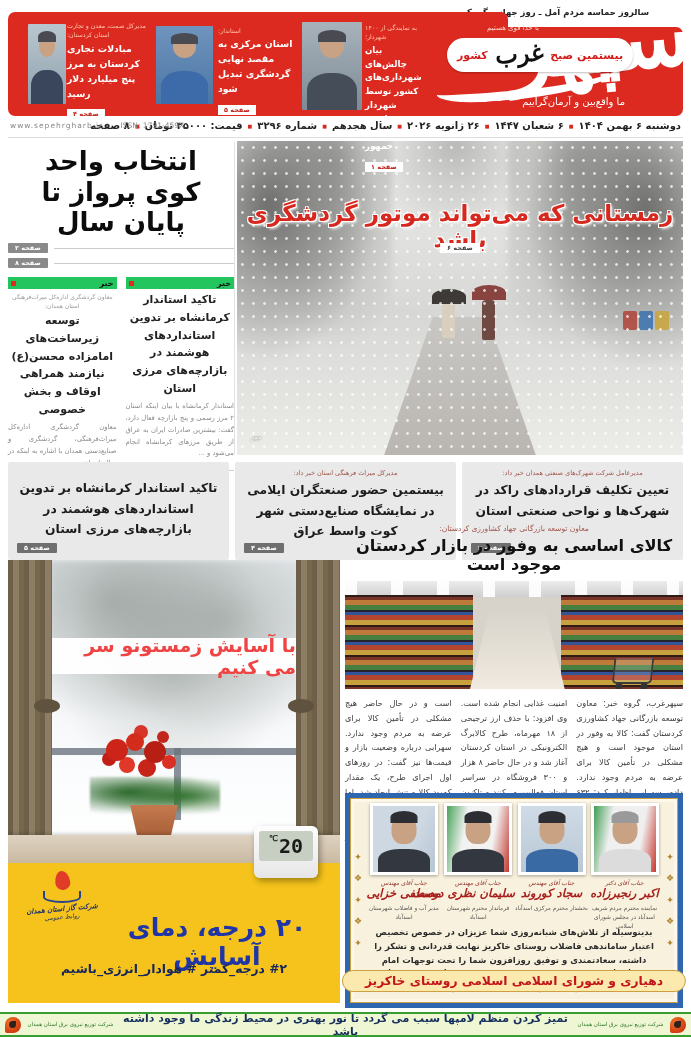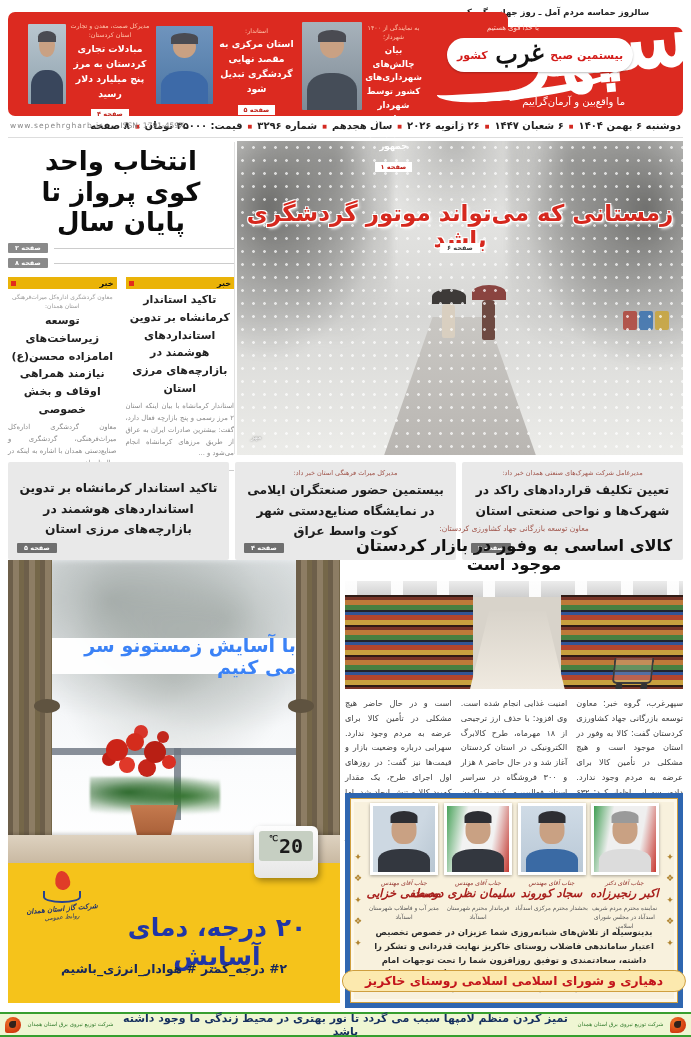--- a/index.html
+++ b/index.html
@@ -21,21 +21,21 @@
   .pill-big{color:#111;font-weight:bold;font-size:24px;font-family:"DejaVu Serif",serif;transform:translateY(-2px) rotate(-4deg);}
   .slogan{position:absolute;right:66px;top:96px;z-index:5;color:#fff;font-size:10px;}
 
   
   .t-photo{position:absolute;z-index:5;overflow:hidden;border-radius:1px;background:linear-gradient(#b9c6cf,#8fa2ae);}
   .t-photo::before{content:"";position:absolute;top:13%;left:30%;width:40%;height:28%;background:#c9a183;border-radius:50%;}
   .t-photo::after{content:"";position:absolute;top:9%;left:27%;width:46%;height:14%;background:#4a4b52;border-radius:50% 50% 0 0;}
   .t-photo i{position:absolute;bottom:0;left:8%;width:84%;height:42%;background:#39465c;border-radius:45% 45% 0 0;}
   .t-photo.p2{background:linear-gradient(#6f94bd,#4c76a4);} .t-photo.p2 i{background:#3d6aa8;}
   .t-photo.p3{background:linear-gradient(#a7b2bb,#7e8b96);} .t-photo.p3 i{background:#454d58;}
-  .t-text{position:absolute;z-index:5;text-align:center;}
+  .t-text{position:absolute;z-index:5;text-align:left;}
   .t-kicker{font-size:6.3px;color:#ffc7ad;line-height:1.5;}
   .t-head{font-size:9.3px;font-weight:bold;color:#fff;line-height:1.6;margin-top:2px;}
   .t-page{display:inline-block;background:#fff;color:#c1241c;font-size:6.5px;font-weight:bold;padding:1px 6px;margin-top:4px;}
 
   
   .dateline{position:absolute;top:120px;right:10px;font-size:10px;color:#222;font-weight:bold;}
   .dl-seg+.dl-seg::before{content:"■";color:#d42a22;font-size:5px;vertical-align:1.5px;margin:0 5px;}
   .webline{position:absolute;top:121px;left:10px;font-size:7.5px;color:#888;direction:ltr;letter-spacing:1px;}
   .webline span+span{margin-left:14px;letter-spacing:0;}
   .hr1{position:absolute;top:137px;left:8px;right:8px;border-top:1px solid #ddd;}
@@ -45,21 +45,21 @@
   .lead{position:absolute;top:141px;left:8px;width:226px;text-align:center;}
   .lead-kicker{color:#c43126;font-size:9.3px;font-weight:bold;}
   .lead-h{font-size:26px;font-weight:bold;color:#0c0c0c;line-height:1.18;letter-spacing:-.5px;}
   .lead-h1{margin-top:5px;}
   .tagrow{display:flex;align-items:center;gap:6px;margin-top:5px;}
   .tagline{flex:1;border-top:1px solid #ccc;}
   .ptag{background:#8a8a8a;color:#fff;font-size:6.5px;font-weight:bold;padding:1px 7px;border-radius:1px;white-space:nowrap;}
   .lead-sub{font-size:15.2px;font-weight:bold;color:#1a1a1a;line-height:1.78;margin-top:9px;}
   .cards{display:flex;gap:9px;margin-top:9px;}
   .kcard{flex:1;text-align:center;position:relative;}
-  .kbar{height:12px;background:#eab308;display:flex;align-items:center;justify-content:space-between;padding:0 3px;}
+  .kbar{height:12px;background:#22c55e;display:flex;align-items:center;justify-content:space-between;padding:0 3px;}
   .kbar b{font-size:8px;color:#111;}
   .kbar span{width:5px;height:5px;background:#e32b1d;display:block;}
   .kk{font-size:6px;color:#9a9a9a;margin-top:3px;line-height:1.5;}
   .kh{font-size:11px;font-weight:bold;color:#222;line-height:1.62;margin-top:2px;}
   .kb{font-size:6.8px;color:#8a8a8a;line-height:1.75;margin-top:3px;text-align:justify;}
 
   
   .hero{position:absolute;left:237px;top:141px;width:446px;height:314px;overflow:hidden;background:#e6e6e4;}
   .hero-bg{position:absolute;inset:0;background:linear-gradient(180deg,#f0f0ee 0%,#e3e3e1 25%,#d7d7d5 55%,#ecece9 100%);}
   .snowdots{position:absolute;inset:0;background-image:radial-gradient(circle,rgba(255,255,255,.95) 1px,transparent 1.7px);background-size:11px 13px;opacity:.75;}
@@ -114,21 +114,21 @@
   .wad{position:absolute;left:8px;top:560px;width:332px;height:443px;overflow:hidden;background:#eef1f5;}
   .wscene{position:absolute;top:0;left:0;right:0;height:303px;background:linear-gradient(#eef1f4 0%,#f4f6f8 45%,#fbfcfd 70%,#fff 100%);}
   .wtrees{position:absolute;top:0;left:40px;right:40px;height:195px;filter:blur(3px);
      background:radial-gradient(ellipse at 25% 20%,rgba(118,128,122,.55),transparent 55%),
                 radial-gradient(ellipse at 70% 30%,rgba(128,138,132,.5),transparent 60%),
                 radial-gradient(ellipse at 50% 60%,rgba(148,156,150,.4),transparent 65%);}
   .wrail{position:absolute;top:188px;left:44px;right:44px;height:7px;background:#6b7480;opacity:.8;}
   .wpost{position:absolute;top:188px;left:50%;width:7px;height:72px;background:#6b7480;opacity:.8;}
   .wbanner{position:absolute;top:78px;left:44px;right:44px;height:36px;background:rgba(255,255,255,.97);
            display:flex;align-items:center;justify-content:center;}
-  .wbanner b{color:#3b82f6;font-size:19px;}
+  .wbanner b{color:#ef4444;font-size:19px;}
   .curt{position:absolute;top:0;height:303px;width:44px;
      background:repeating-linear-gradient(90deg,#6d5f4a 0 5px,#8d7d64 5px 11px,#756749 11px 16px);}
   .curt.l{left:0;} .curt.r{right:0;}
   .curt::after{content:"";position:absolute;top:46%;width:26px;height:14px;background:#5f5340;border-radius:50%;}
   .curt.l::after{right:-8px;} .curt.r::after{left:-8px;}
   .flowers{position:absolute;bottom:62px;left:86px;width:120px;height:80px;}
   .bloom{position:absolute;left:12px;top:18px;width:22px;height:22px;border-radius:50%;background:#cc2418;
      box-shadow:18px -8px 0 -2px #d42c1c,38px 2px 0 0 #b81f14,10px 15px 0 -3px #e0392a,30px 18px 0 -2px #c6251a,
        52px 12px 0 -4px #d93023,-8px 9px 0 -4px #c02016,24px -18px 0 -4px #d8352a,46px -13px 0 -5px #c2271c;}
   .leaves{position:absolute;bottom:-14px;left:-4px;width:130px;height:38px;filter:blur(1px);

